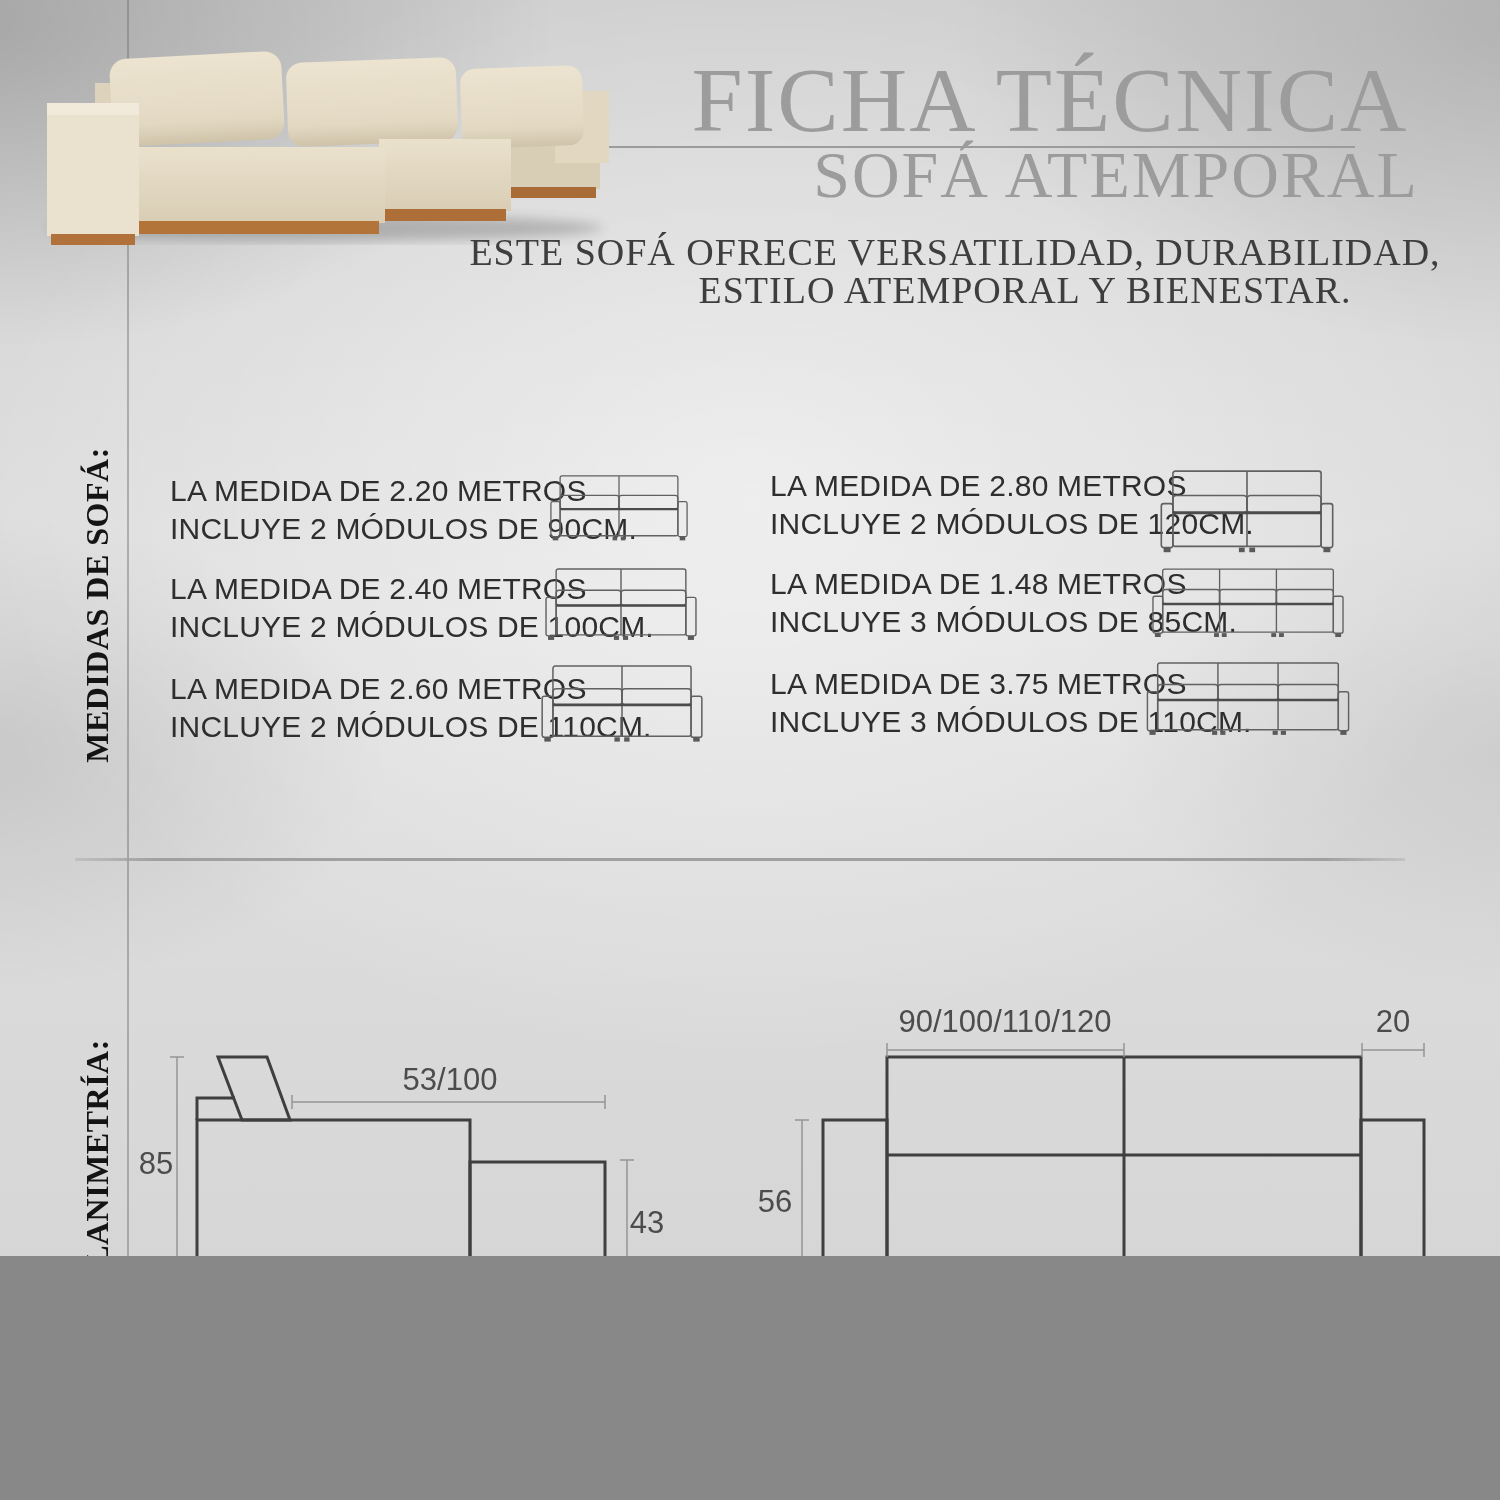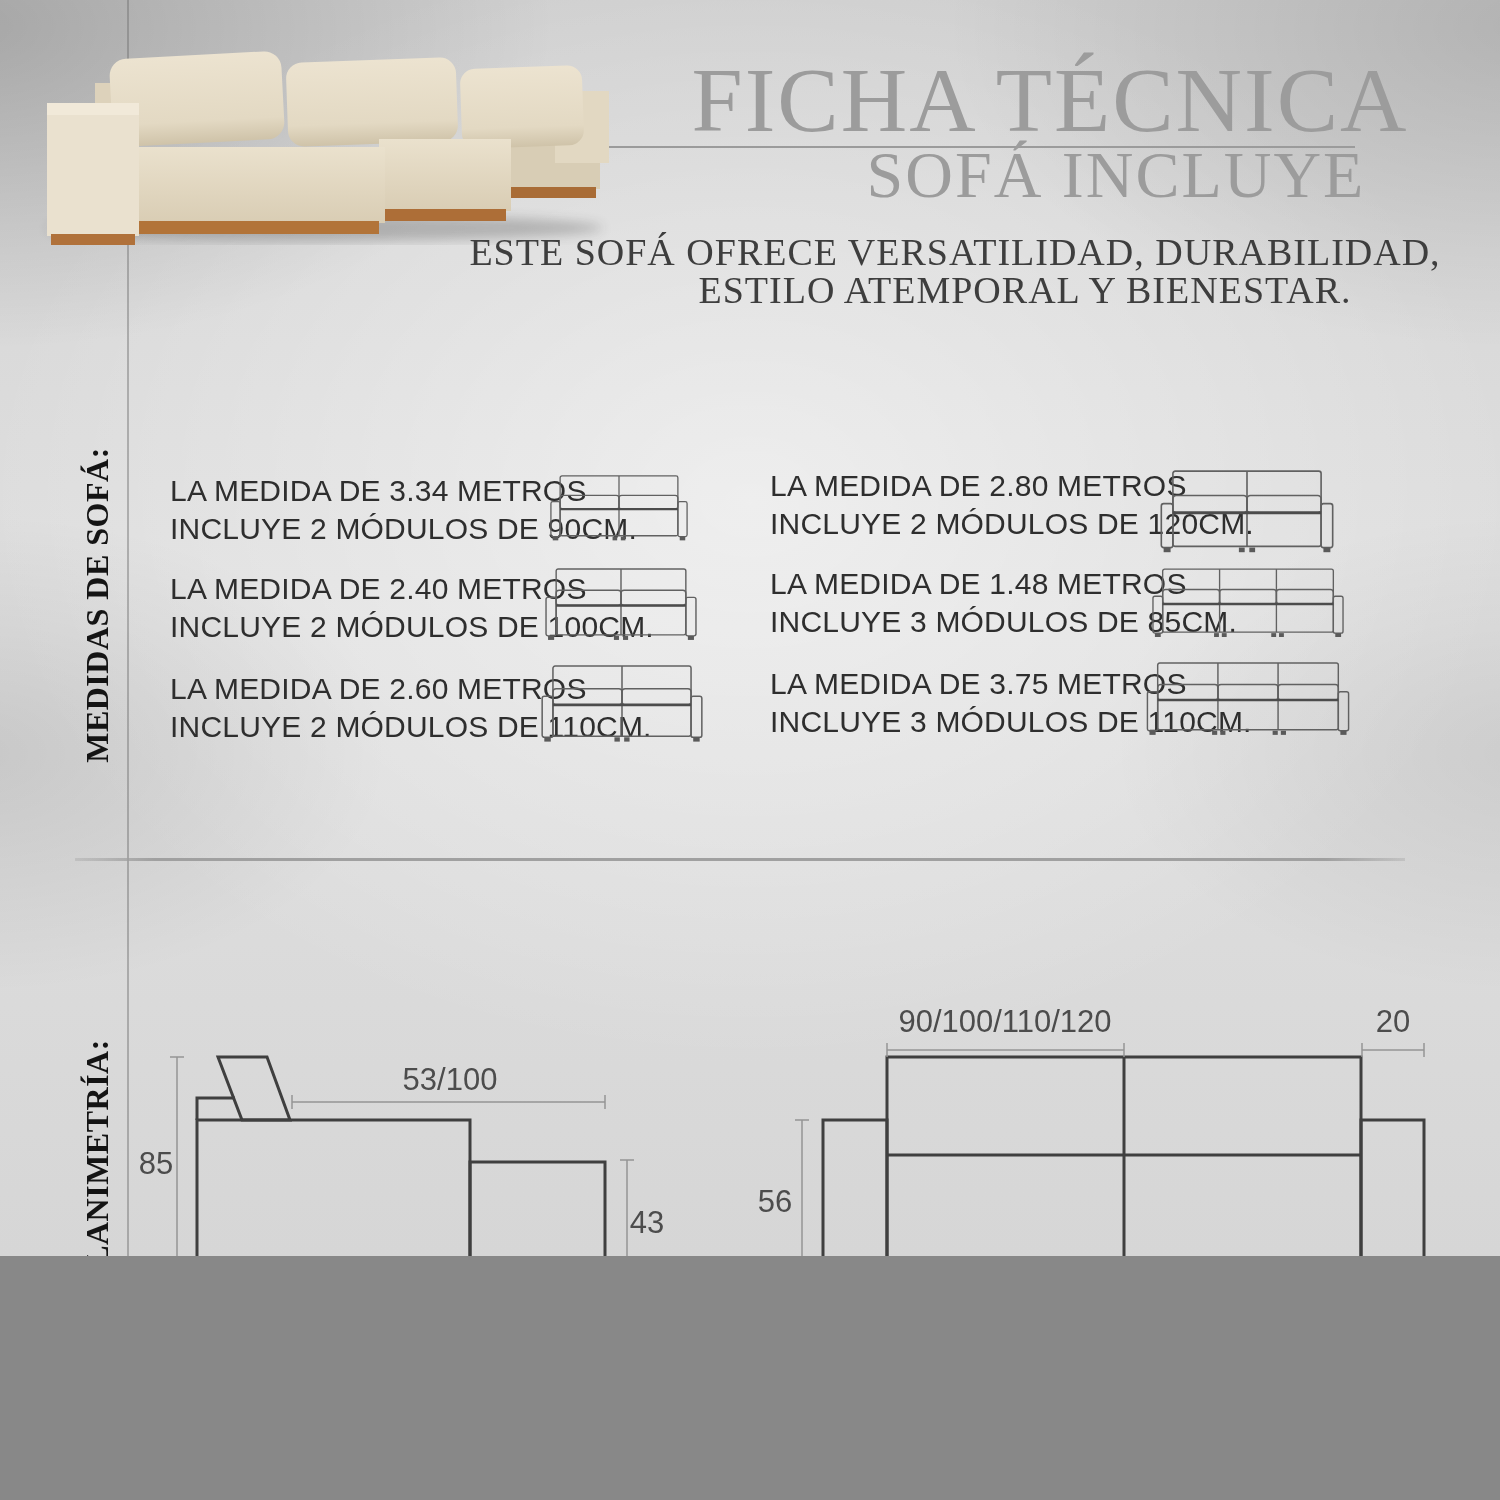--- a/index.html
+++ b/index.html
@@ -119,28 +119,28 @@
     <rect x="98" y="102" width="252" height="76" fill="url(#block)"></rect>
     <rect x="104" y="176" width="240" height="13" fill="#b27439"></rect>
 
     <rect x="12" y="58" width="92" height="133" fill="#eae1cf"></rect>
     <rect x="12" y="58" width="92" height="12" fill="#f1e9d9"></rect>
     <rect x="16" y="189" width="84" height="12" fill="#b0713a"></rect>
   </svg>
 
   <div class="big-title">FICHA TÉCNICA</div>
   <div class="title-divider"></div>
-  <div class="subtitle">SOFÁ INCLUYE</div>
+  <div class="subtitle">SOFÁ ATEMPORAL</div>
   <div class="desc desc1">ESTE SOFÁ OFRECE VERSATILIDAD, DURABILIDAD,</div>
   <div class="desc desc2">ESTILO ATEMPORAL Y BIENESTAR.</div>
 
   <div class="v-label" style="top:605px">MEDIDAS DE SOFÁ:</div>
 
   <div class="medida-row" style="left:170px;top:472px">
-    <div>LA MEDIDA DE 3.34 METROS</div>
+    <div>LA MEDIDA DE 2.20 METROS</div>
     <div>INCLUYE 2 MÓDULOS DE 90CM.</div>
   </div>
   <svg class="diagram" style="left:550px;top:475px" width="138" height="70">
       <use href="#sofa2"></use>
     </svg>
 
   <div class="medida-row" style="left:170px;top:570px">
     <div>LA MEDIDA DE 2.40 METROS</div>
     <div>INCLUYE 2 MÓDULOS DE 100CM.</div>
   </div>

